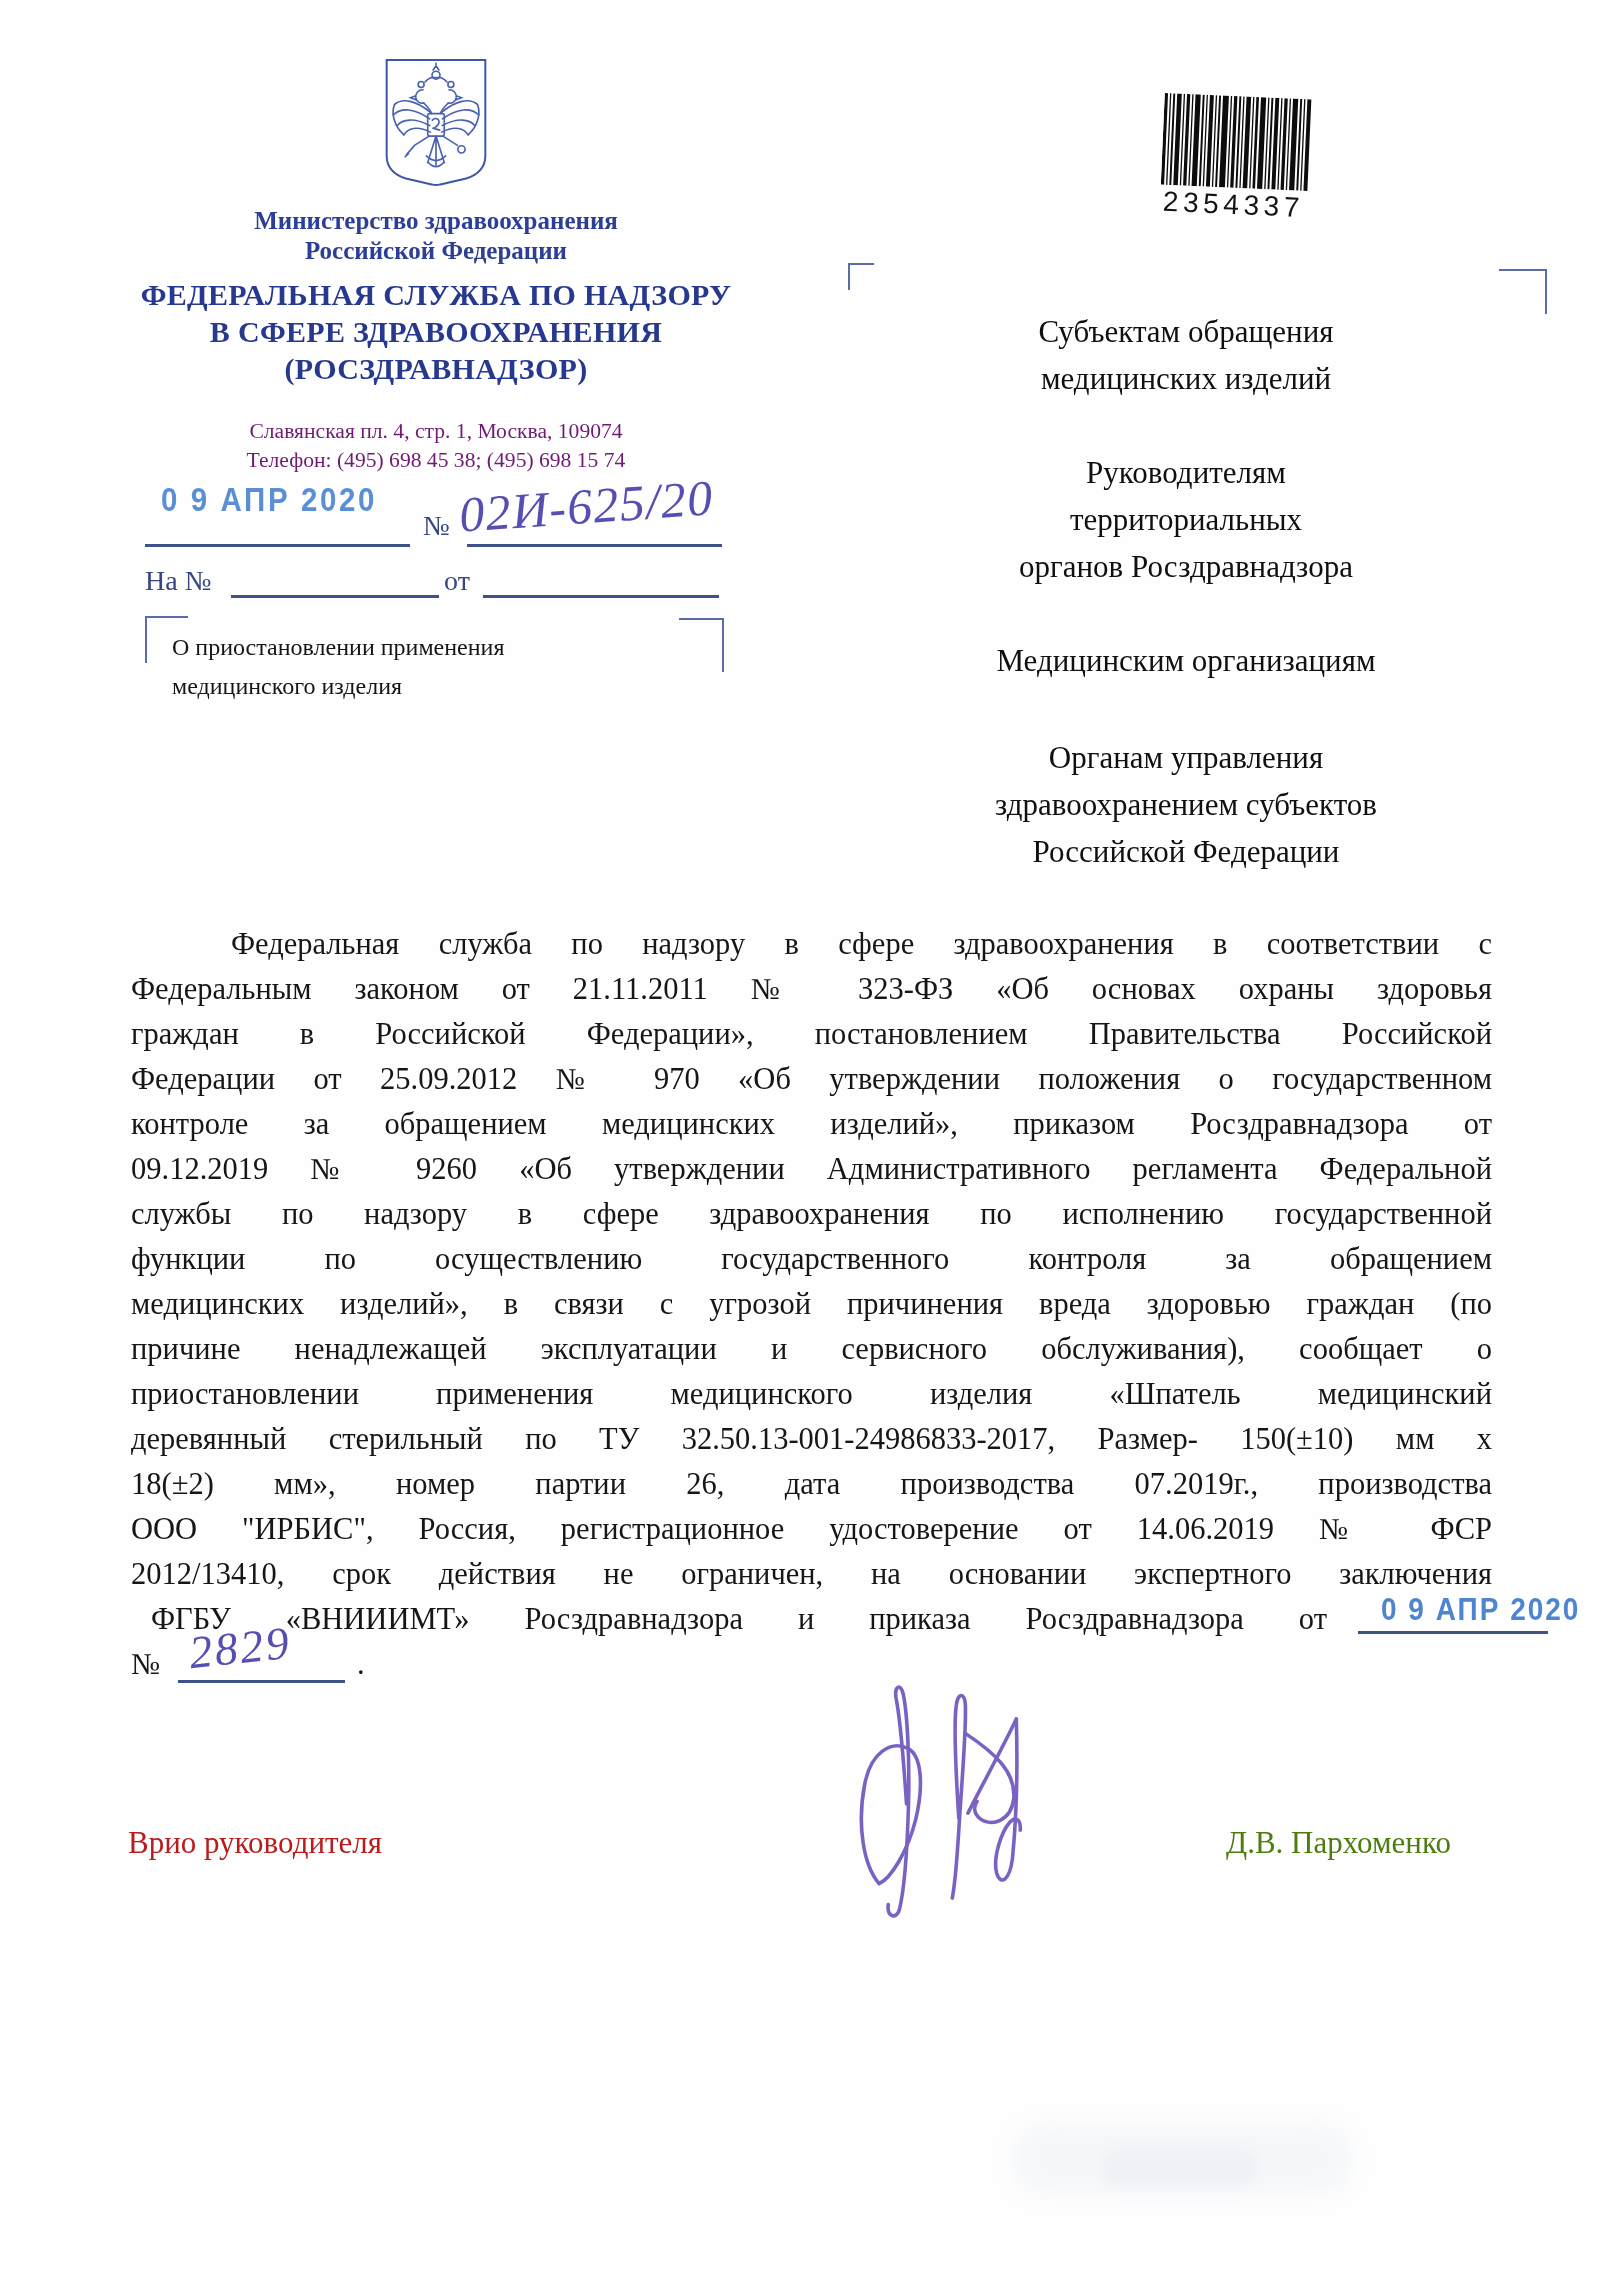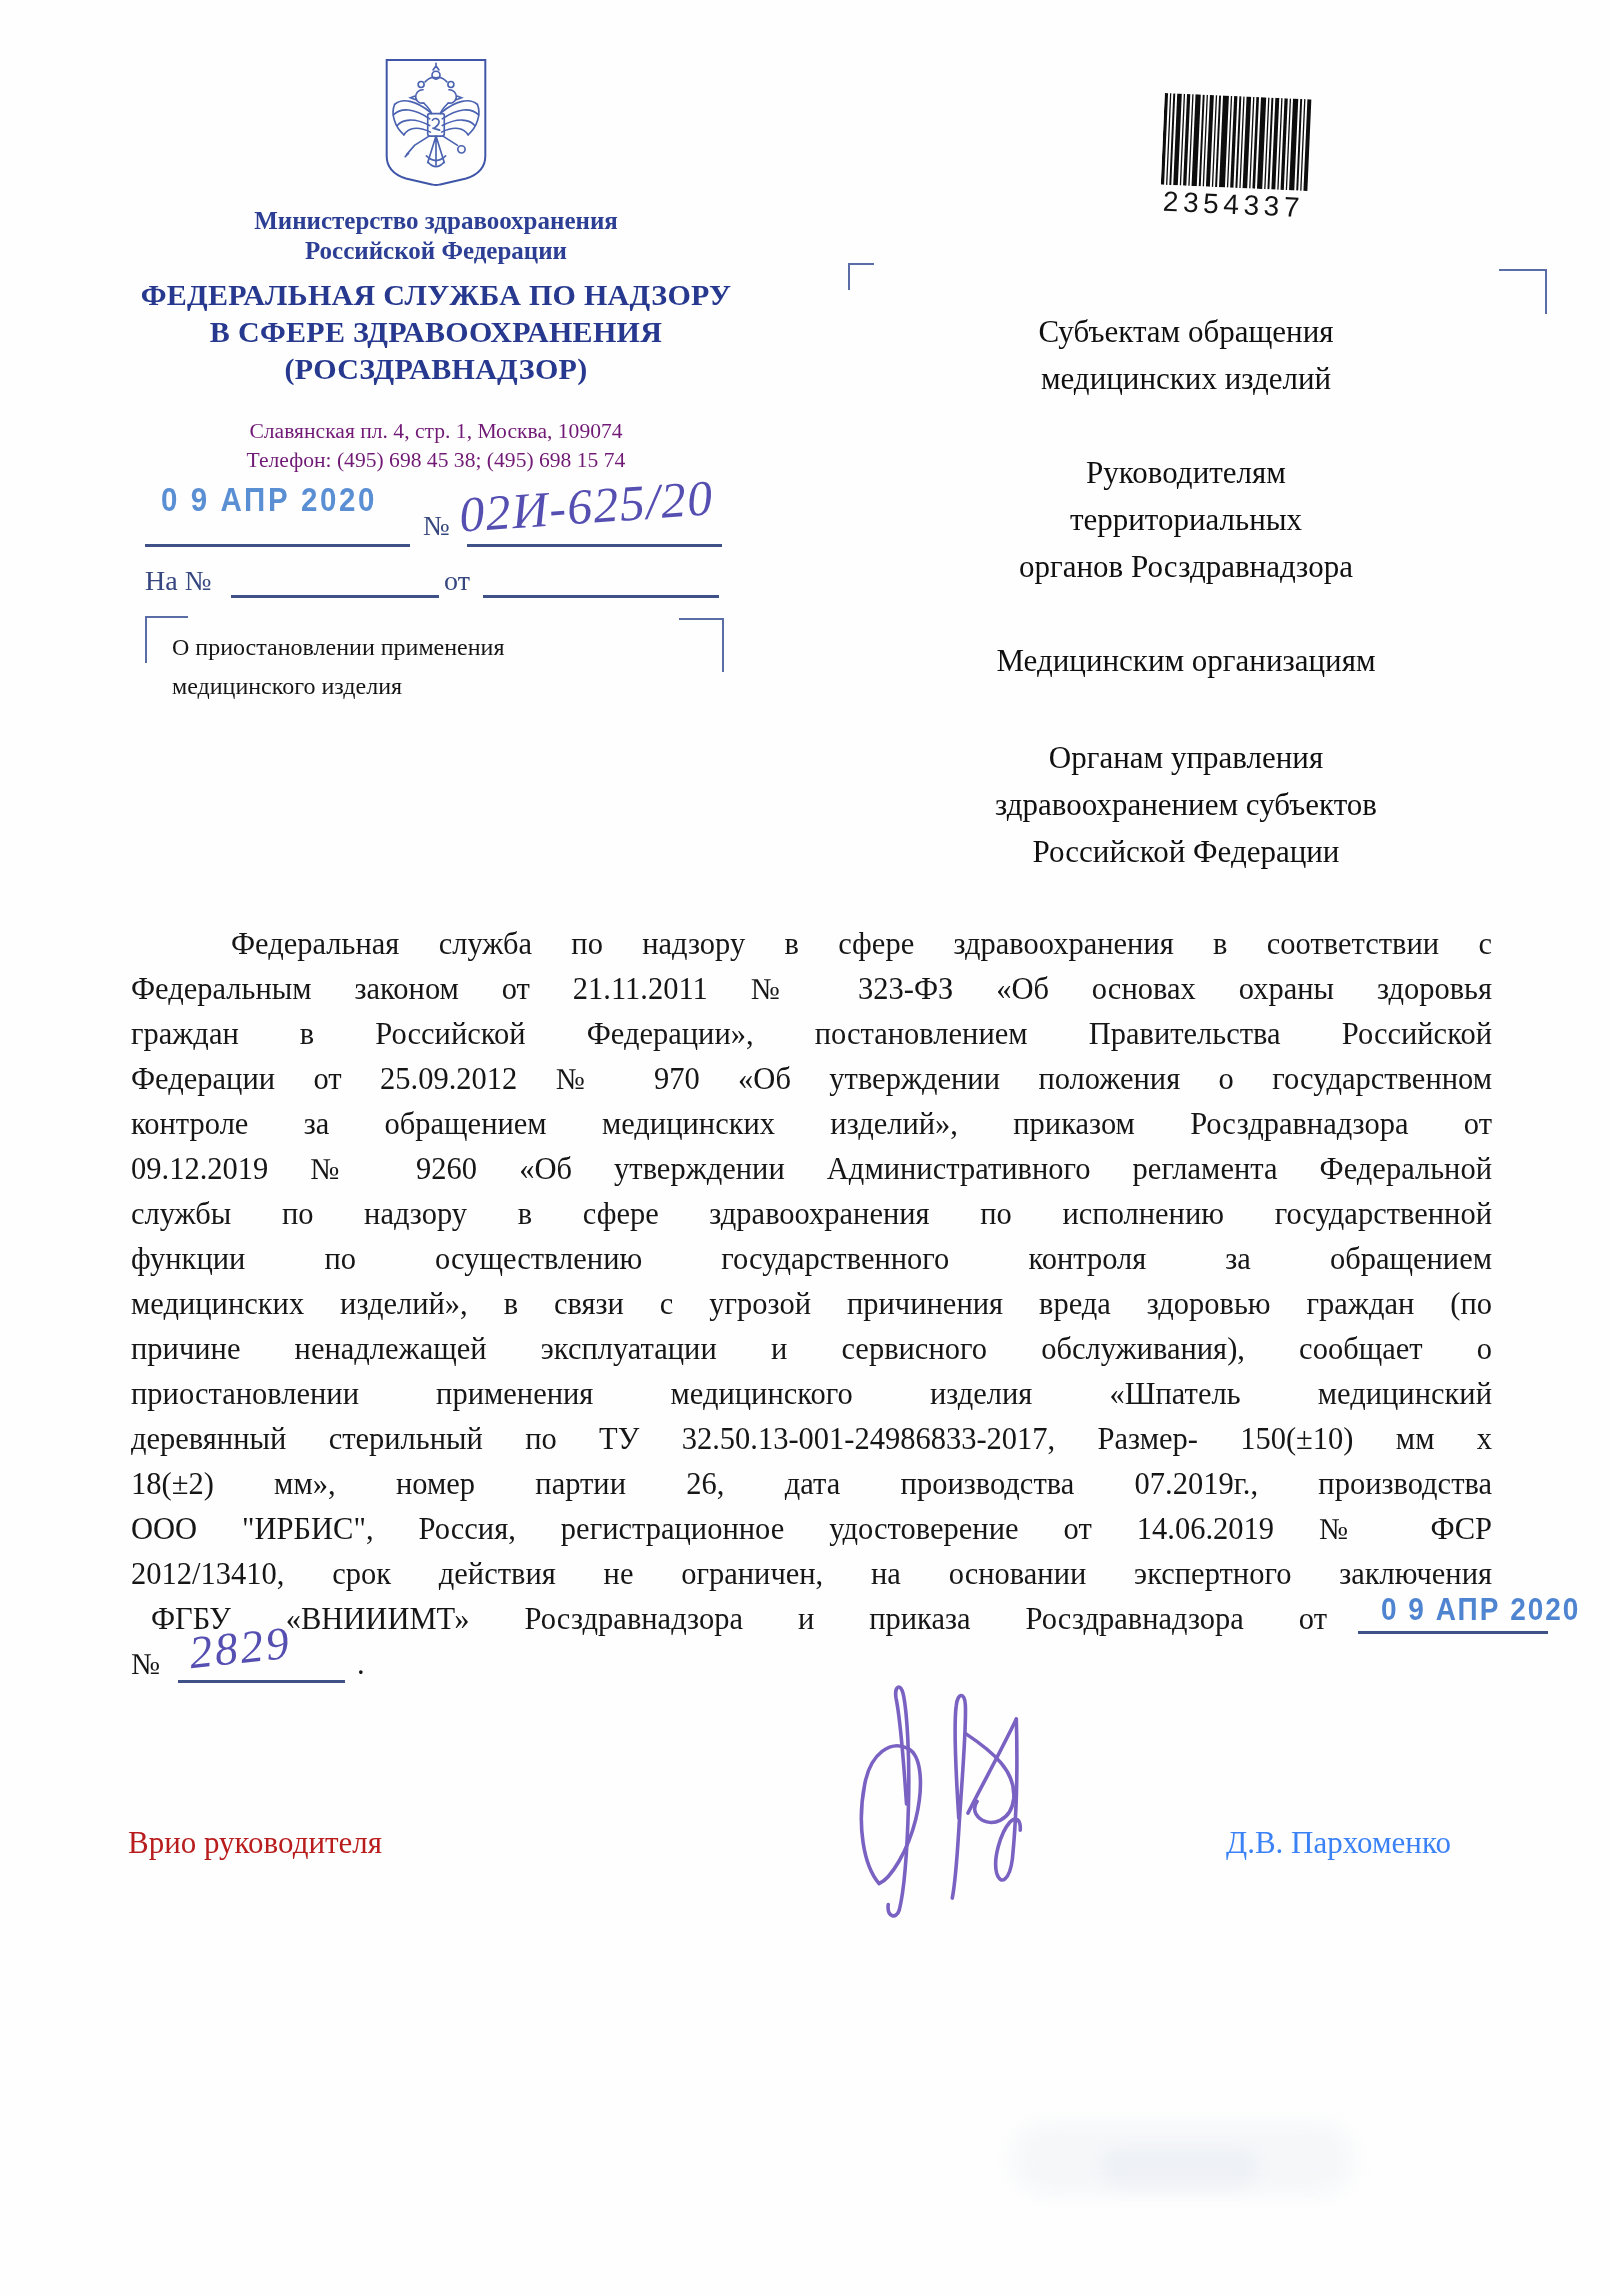--- a/index.html
+++ b/index.html
@@ -56,21 +56,21 @@
   .l16{display:block;width:1176px;text-align:justify;text-align-last:justify;}
   .stamp2{left:1230px;top:-10.5px;font-size:28px;color:#4e84d0;letter-spacing:2px;}
   .ul-stamp2{left:1207px;top:34px;width:190px;}
   .bline17{position:relative;height:45px;line-height:45px;}
   .hand2{left:58px;top:-17px;font-size:46px;transform:rotate(-6deg);letter-spacing:2.6px;}
   .ul17{left:47px;top:38px;width:167px;}
   .dot17{position:absolute;left:226px;top:0;}
 
   
   .sig-pos{position:absolute;left:128px;top:1825px;font-size:31px;color:#b91c1c;}
-  .sig-name{position:absolute;left:1226px;top:1825px;font-size:31px;color:#3b82f6;}
+  .sig-name{position:absolute;left:1226px;top:1825px;font-size:31px;color:#4d7c0f;}
   .sig-svg{position:absolute;left:849px;top:1681px;width:183px;height:242px;}
 
   
   .ghost{position:absolute;left:1012px;top:2123px;width:341px;height:72px;background:#b9c6d8;
          opacity:.12;filter:blur(10.5px);border-radius:33px;}
   .ghost2{position:absolute;left:1101px;top:2149px;width:157px;height:39px;background:#aebdd2;
           opacity:.10;filter:blur(7.9px);border-radius:19.7px;}
 </style>
 </head>
 <body>

